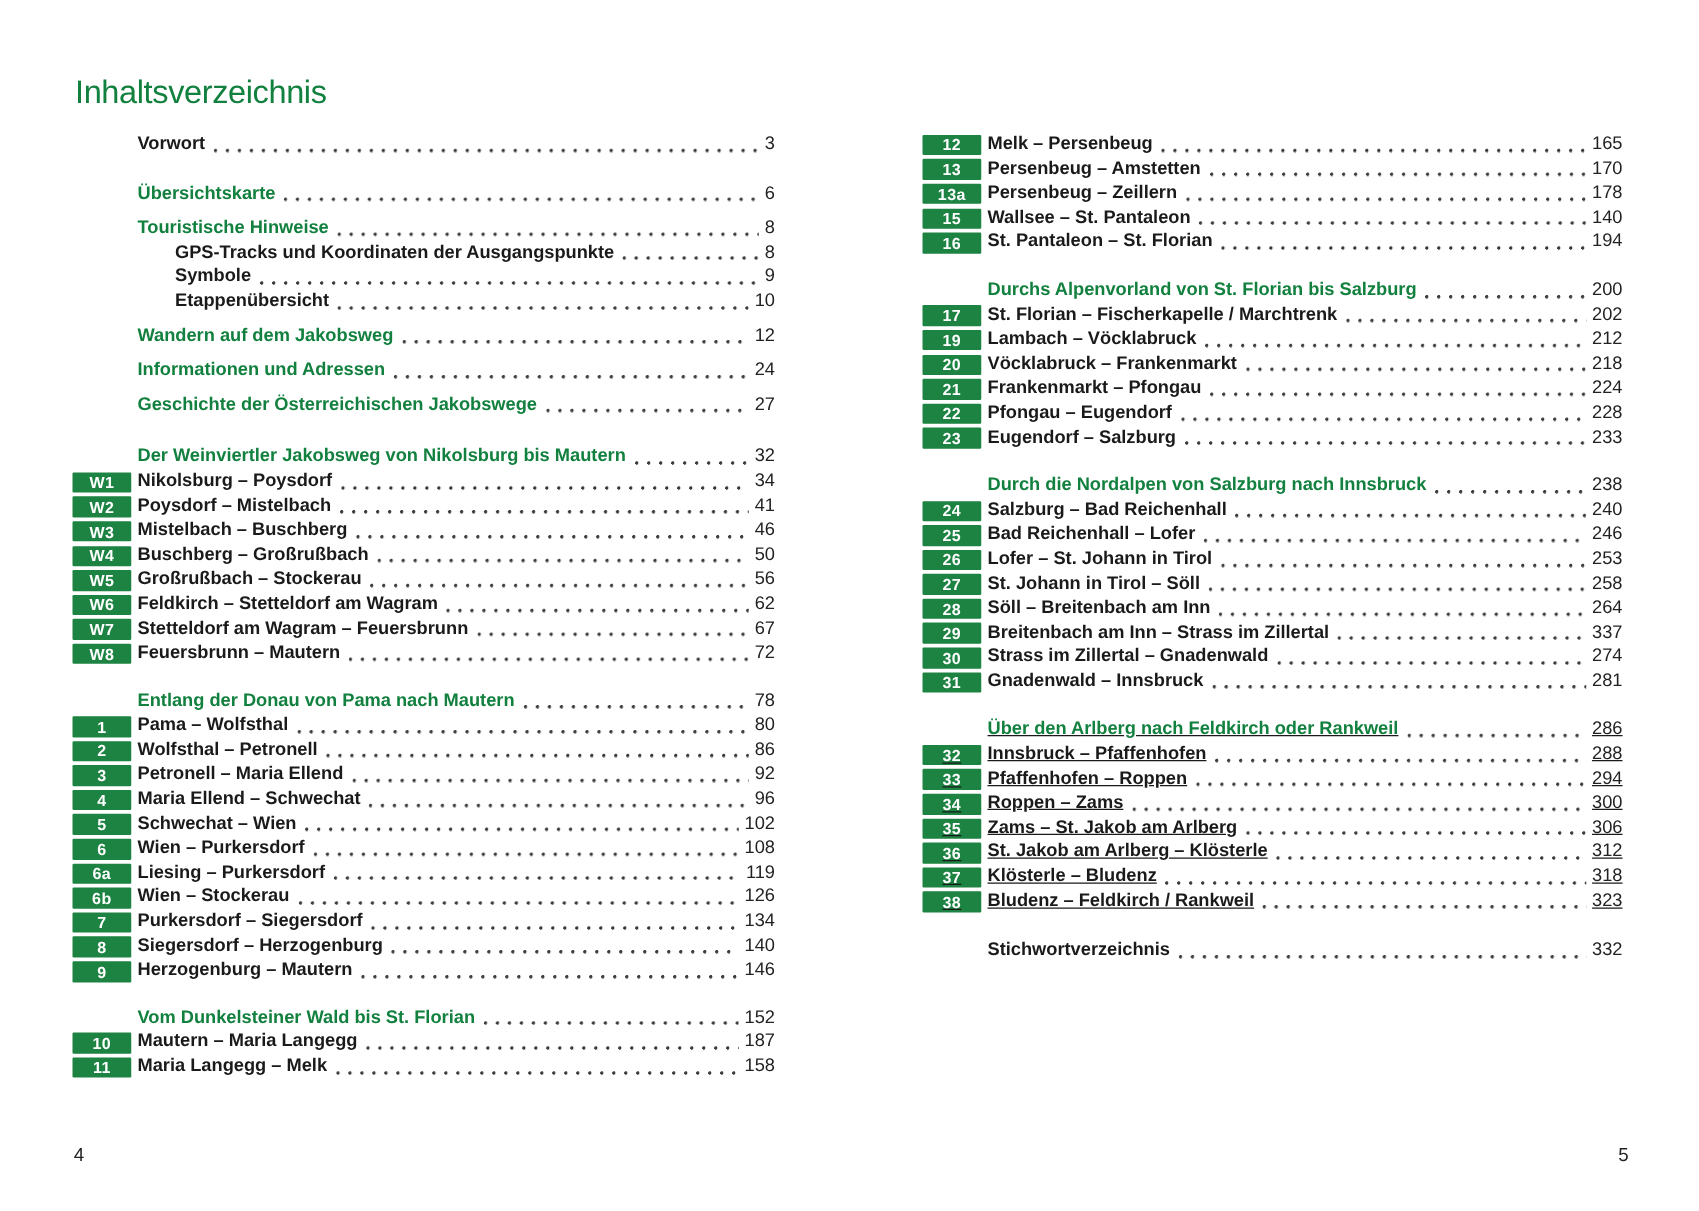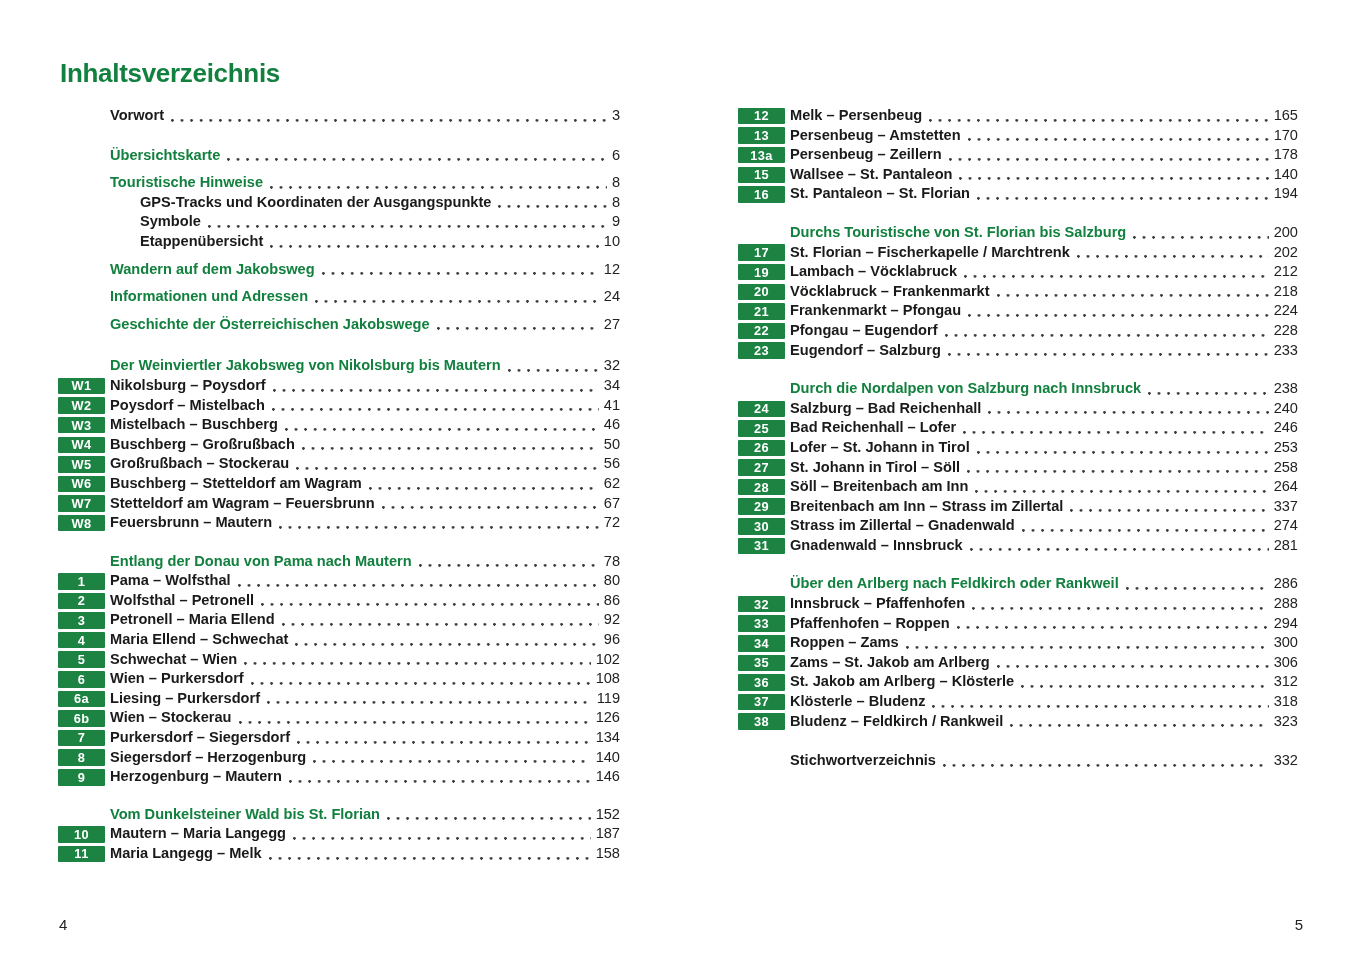--- a/index.html
+++ b/index.html
@@ -8,42 +8,42 @@
     --ink:#1a1a1a;
     --dot:#3c3c3c;
   }
   *{margin:0;padding:0;box-sizing:border-box;}
   html,body{background:#ffffff;}
   body{font-family:"Liberation Sans", sans-serif; color:var(--ink);}
   #page{position:relative;width:1359px;height:969px;background:#ffffff;overflow:hidden;}
 
   #title{
     position:absolute;left:60px;top:58px;
-    font-size:26px;font-weight:700;color:var(--green);
+    font-size:26px;font-weight:400;color:var(--green);
     letter-spacing:-0.3px;
   }
 
   .col{position:absolute;top:106px;}
   #left-col{left:58px;width:562px;}
   #right-col{left:738px;width:560px;}
 
   .block{width:100%;}
   
   #left-col .block:nth-child(1){margin-bottom:20px;}
   #left-col .block:nth-child(2),
   #left-col .block:nth-child(3),
   #left-col .block:nth-child(4),
   #left-col .block:nth-child(5){margin-bottom:8px;}
   #left-col .block:nth-child(6){margin-bottom:22px;}
   #left-col .block:nth-child(7){margin-bottom:19px;}
   #left-col .block:nth-child(8){margin-bottom:18px;}
   #left-col .block:nth-child(9){margin-bottom:16px;}
   
   #right-col .block{margin-bottom:19px;}
-  #right-col .block:nth-child(4){margin-bottom:20px;}
+  #right-col .block:nth-child(4){margin-bottom:20px;text-decoration:underline;}
   #right-col .block:last-child{margin-bottom:0;}
 
   .row{
     display:flex;align-items:flex-start;
     height:19.6px;line-height:19.2px;
     font-size:14.6px;font-weight:700;
     white-space:nowrap;
   }
   .slot{flex:none;width:52px;height:19.6px;display:flex;align-items:center;}
   .badge{
@@ -187,21 +187,21 @@
             <span class="badge">W5</span>
           </span>
     <span class="label">Großrußbach – Stockerau</span>
     <span class="dots"></span>
     <span class="pageno">56</span>
   </div>
         <div class="row entry">
     <span class="slot">
             <span class="badge">W6</span>
           </span>
-    <span class="label">Buschberg – Stetteldorf am Wagram</span>
+    <span class="label">Feldkirch – Stetteldorf am Wagram</span>
     <span class="dots"></span>
     <span class="pageno">62</span>
   </div>
         <div class="row entry">
     <span class="slot">
             <span class="badge">W7</span>
           </span>
     <span class="label">Stetteldorf am Wagram – Feuersbrunn</span>
     <span class="dots"></span>
     <span class="pageno">67</span>
@@ -375,21 +375,21 @@
             <span class="badge">16</span>
           </span>
     <span class="label">St. Pantaleon – St. Florian</span>
     <span class="dots"></span>
     <span class="pageno">194</span>
   </div>
       </div>
       <div class="block">
         <div class="row heading">
     <span class="slot"></span>
-    <span class="label">Durchs Touristische von St. Florian bis Salzburg</span>
+    <span class="label">Durchs Alpenvorland von St. Florian bis Salzburg</span>
     <span class="dots"></span>
     <span class="pageno">200</span>
   </div>
         <div class="row entry">
     <span class="slot">
             <span class="badge">17</span>
           </span>
     <span class="label">St. Florian – Fischerkapelle / Marchtrenk</span>
     <span class="dots"></span>
     <span class="pageno">202</span>

